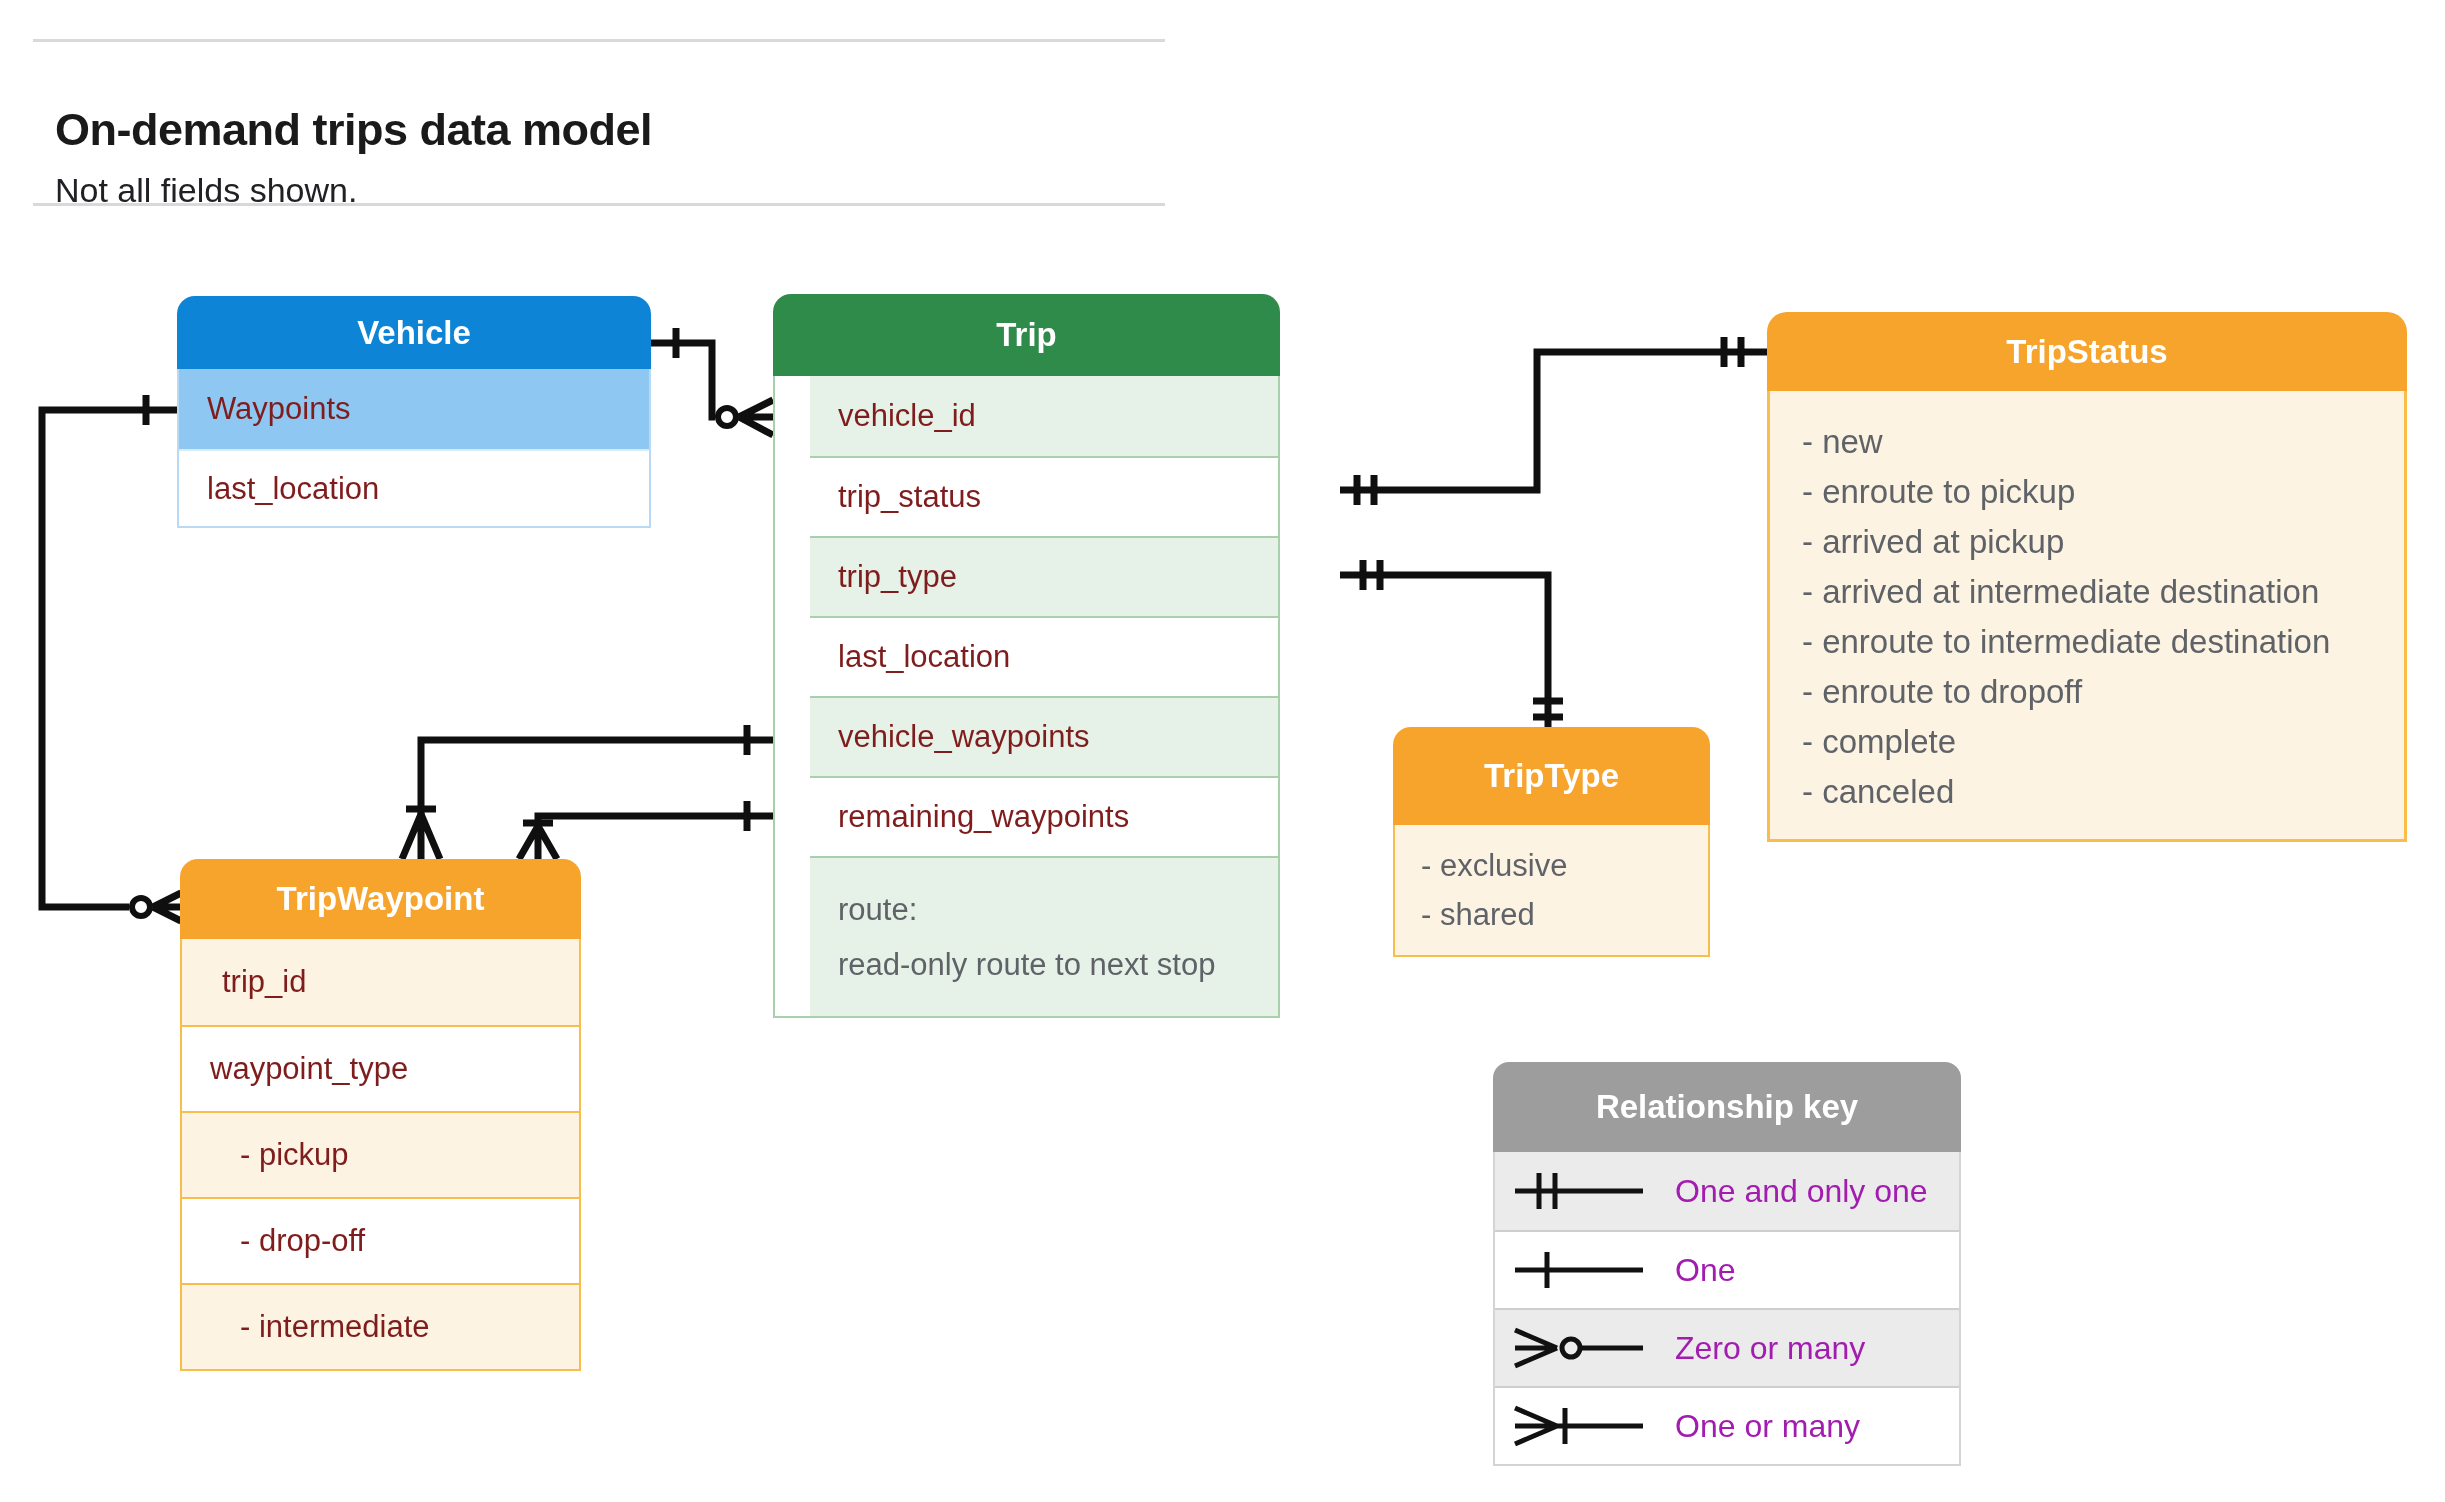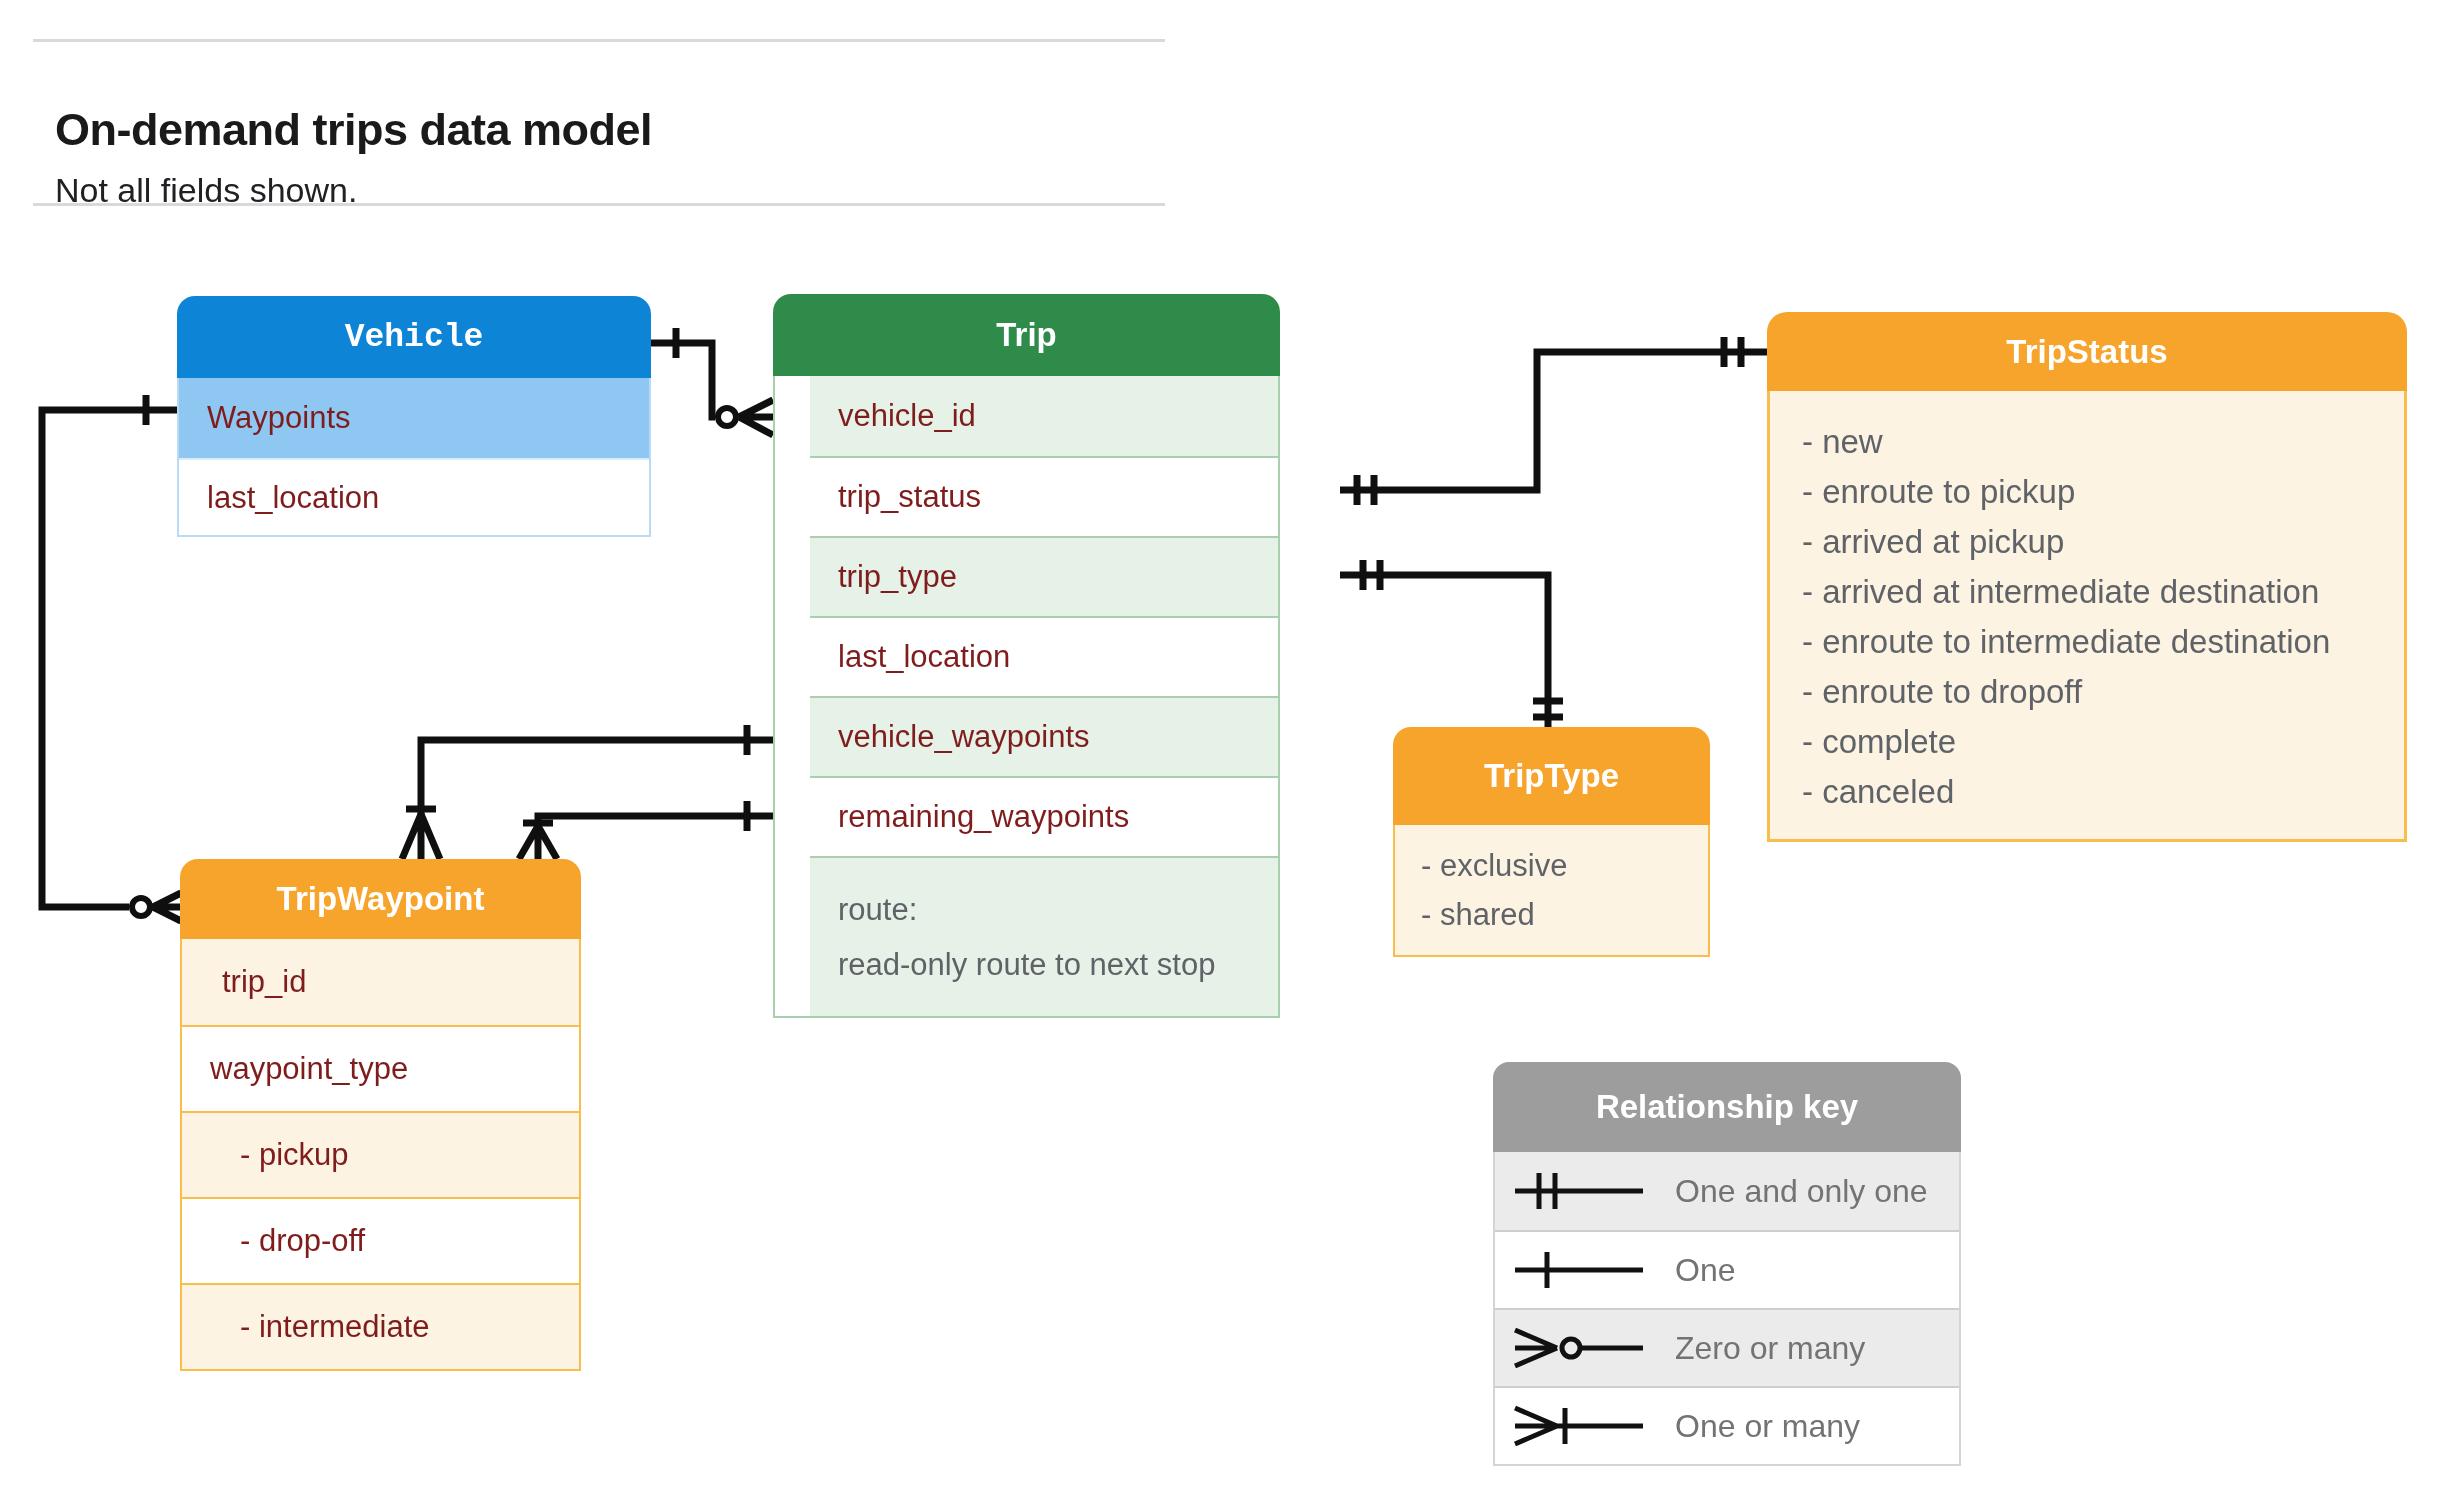--- a/index.html
+++ b/index.html
@@ -29,21 +29,21 @@
     color:#ffffff;font-weight:700;font-size:33px;
     border-radius:18px 18px 0 0;
   }
   .erow{
     box-sizing:border-box;display:flex;align-items:center;
     font-size:31px;color:#7f1d1d;padding-left:28px;
   }
   .erow.indent{padding-left:58px;}
 
   
-  .vehicle-hdr{background:#0d84d5;height:82px;font-family:Liberation Mono, monospace;}
+  .vehicle-hdr{background:#0d84d5;height:73px;}
   .vehicle-body{border:2px solid #b9d9f4;border-top:none;box-sizing:border-box;}
   .row-blue{background:#8ec7f2;height:80px;}
   .row-vwhite{background:#ffffff;height:77px;border-top:2px solid #d9ecfb;}
 
   
   .trip-hdr{background:#2e8b4a;height:82px;}
   .trip-body{border:2px solid #a9cfad;border-top:none;box-sizing:border-box;padding-left:35px;}
   .trip-body .erow{height:80px;}
   .trip-body .erow + .erow{border-top:2px solid #a9cfad;}
   .row-gtint{background:#e6f1e8;}
@@ -65,21 +65,21 @@
   .tripstatus-list{padding:26px 0 0 32px;}
   .tripstatus-list .enum-line{font-size:33px;color:#5f6368;line-height:50px;}
   .triptype-list{padding:16px 0 0 26px;}
   .triptype-list .enum-line{font-size:31px;color:#5f6368;line-height:49px;}
 
   
   .key-hdr{background:#9d9d9d;height:90px;border-radius:16px 16px 0 0;}
   .key-body{border:2px solid #d4d4d4;border-top:none;box-sizing:border-box;background:#fff;}
   .key-row{
     box-sizing:border-box;height:78px;display:flex;align-items:center;
-    font-size:32px;color:#737373;
+    font-size:32px;color:#a21caf;
   }
   .key-row + .key-row{border-top:2px solid #cecece;}
   .key-row.alt{background:#ebebeb;}
   .key-row svg{margin-left:14px;flex:0 0 auto;}
   .key-row .key-label{margin-left:26px;}
 
   
   #connector-layer{position:absolute;left:0;top:0;pointer-events:none;}
   .conn{stroke:#0f0f0f;stroke-width:7;fill:none;}
   .conn-circle{stroke:#0f0f0f;stroke-width:6;fill:#ffffff;}

